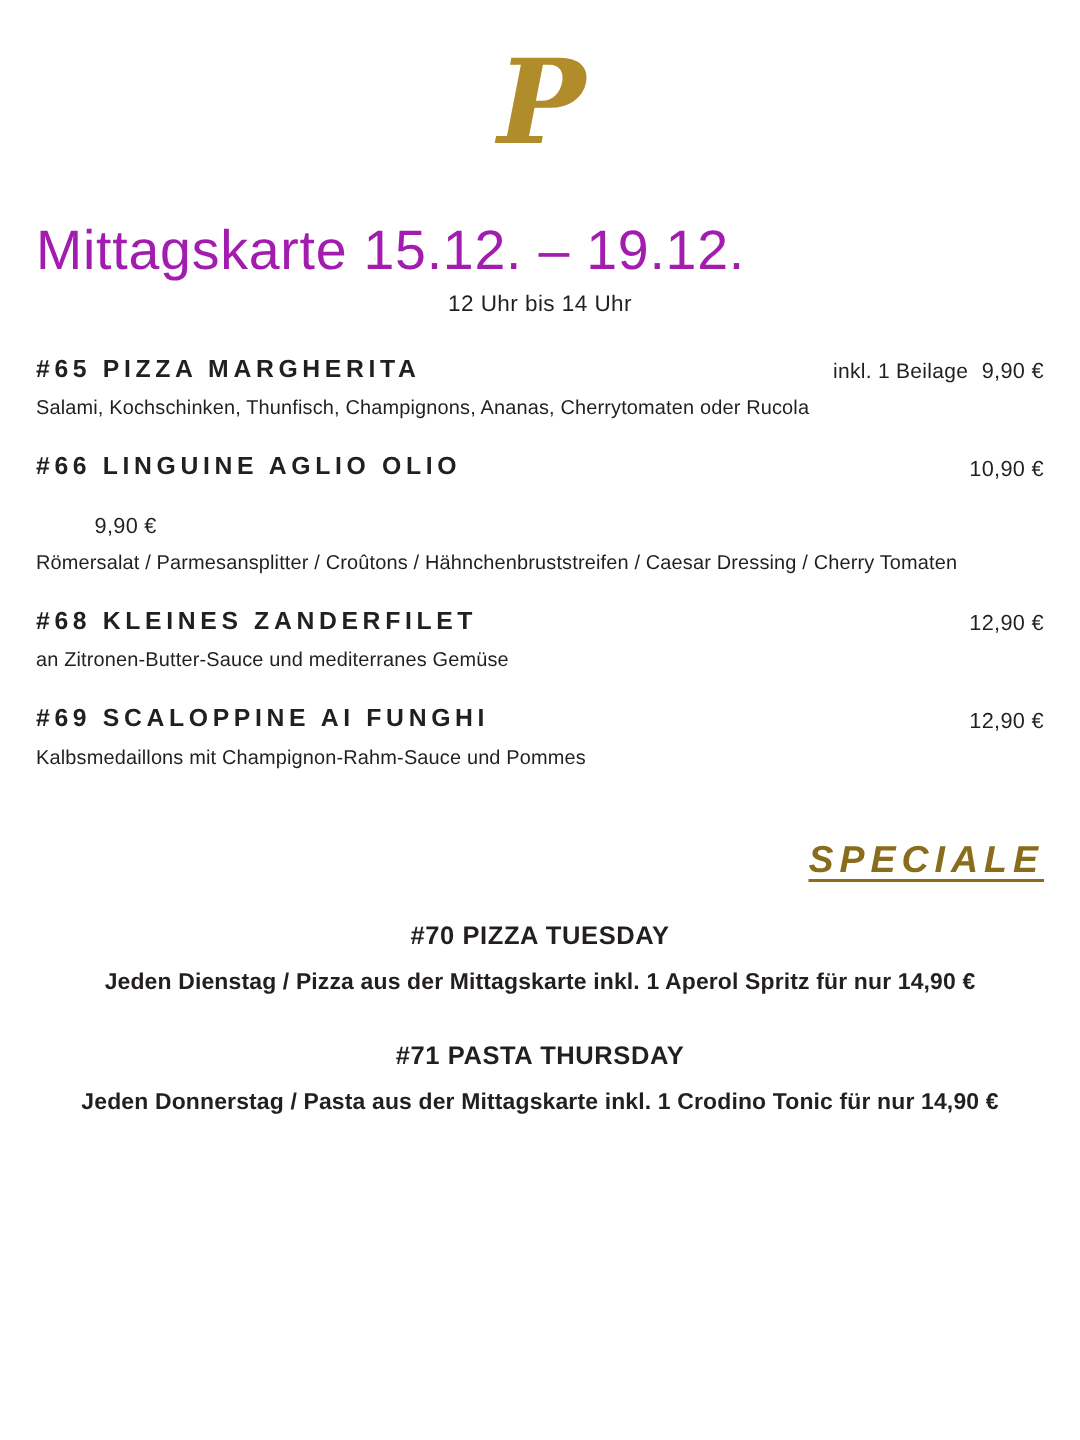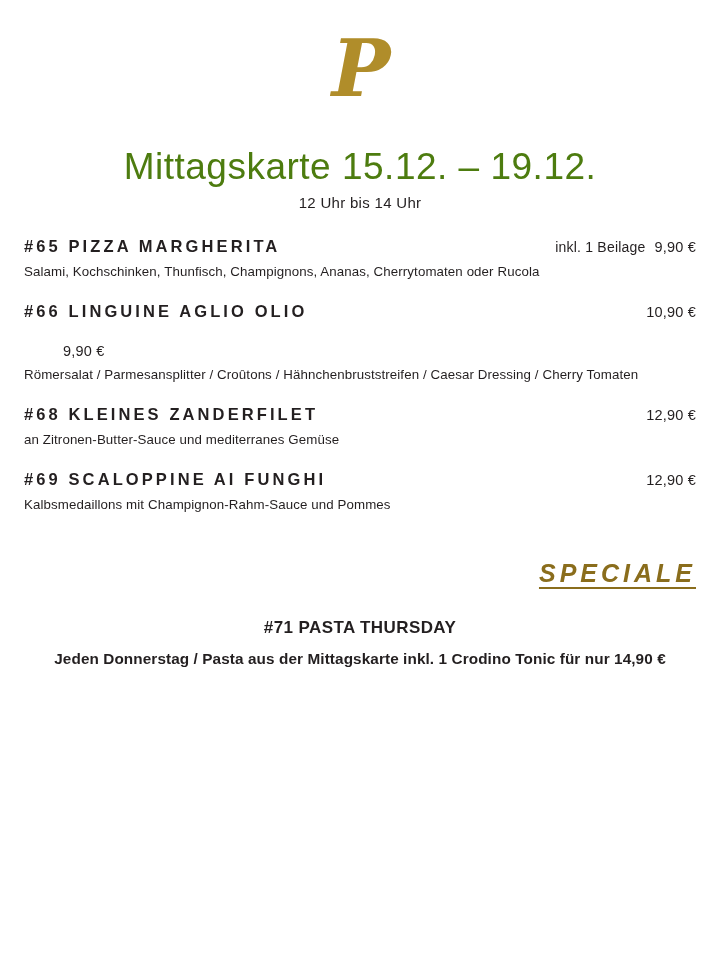--- a/index.html
+++ b/index.html
@@ -35,47 +35,46 @@
     font-weight: 700;
     font-size: 78px;
     line-height: 78px;
     color: #b08d2a;
     letter-spacing: -2px;
     display: inline-block;
   }
 
   
   .title {
-    text-align: center;
     font-family: "Liberation Sans", sans-serif;
     font-weight: 400;
     font-size: 37px;
     line-height: 42px;
-    color: #4d7c0f;
+    color: #a21caf;
     margin-top: 26px;
     letter-spacing: 0.5px;
   }
   .subtitle {
     text-align: center;
     font-size: 15px;
     color: #231f20;
     margin-top: 6px;
     letter-spacing: 0.3px;
   }
 
   
   .menu {
     margin-top: 26px;
   }
   .item {
     margin-bottom: 22px;
   }
   .item-row {
     display: flex;
-    align-items: center;
+    align-items: flex-end;
     justify-content: space-between;
   }
   .item-name {
     font-size: 16.5px;
     font-weight: 700;
     letter-spacing: 3.1px;
     color: #231f20;
     white-space: nowrap;
   }
   .item-right {
@@ -206,19 +205,23 @@
           <span class="item-price">12,90 €</span>
         </div>
       </div>
       <div class="item-desc">Kalbsmedaillons mit Champignon-Rahm-Sauce und Pommes</div>
     </div>
 
   </div>
 
   <div class="speciale-head">SPECIALE</div>
 
+  <div class="special-block">
+    <div class="special-title">#70 PIZZA TUESDAY</div>
+    <div class="special-desc">Jeden Dienstag / Pizza aus der Mittagskarte inkl. 1 Aperol Spritz für nur 14,90 €</div>
+  </div>
 
   <div class="special-block second">
     <div class="special-title">#71 PASTA THURSDAY</div>
     <div class="special-desc">Jeden Donnerstag / Pasta aus der Mittagskarte inkl. 1 Crodino Tonic für nur 14,90 €</div>
   </div>
 
 </div>
 
 </body></html>

